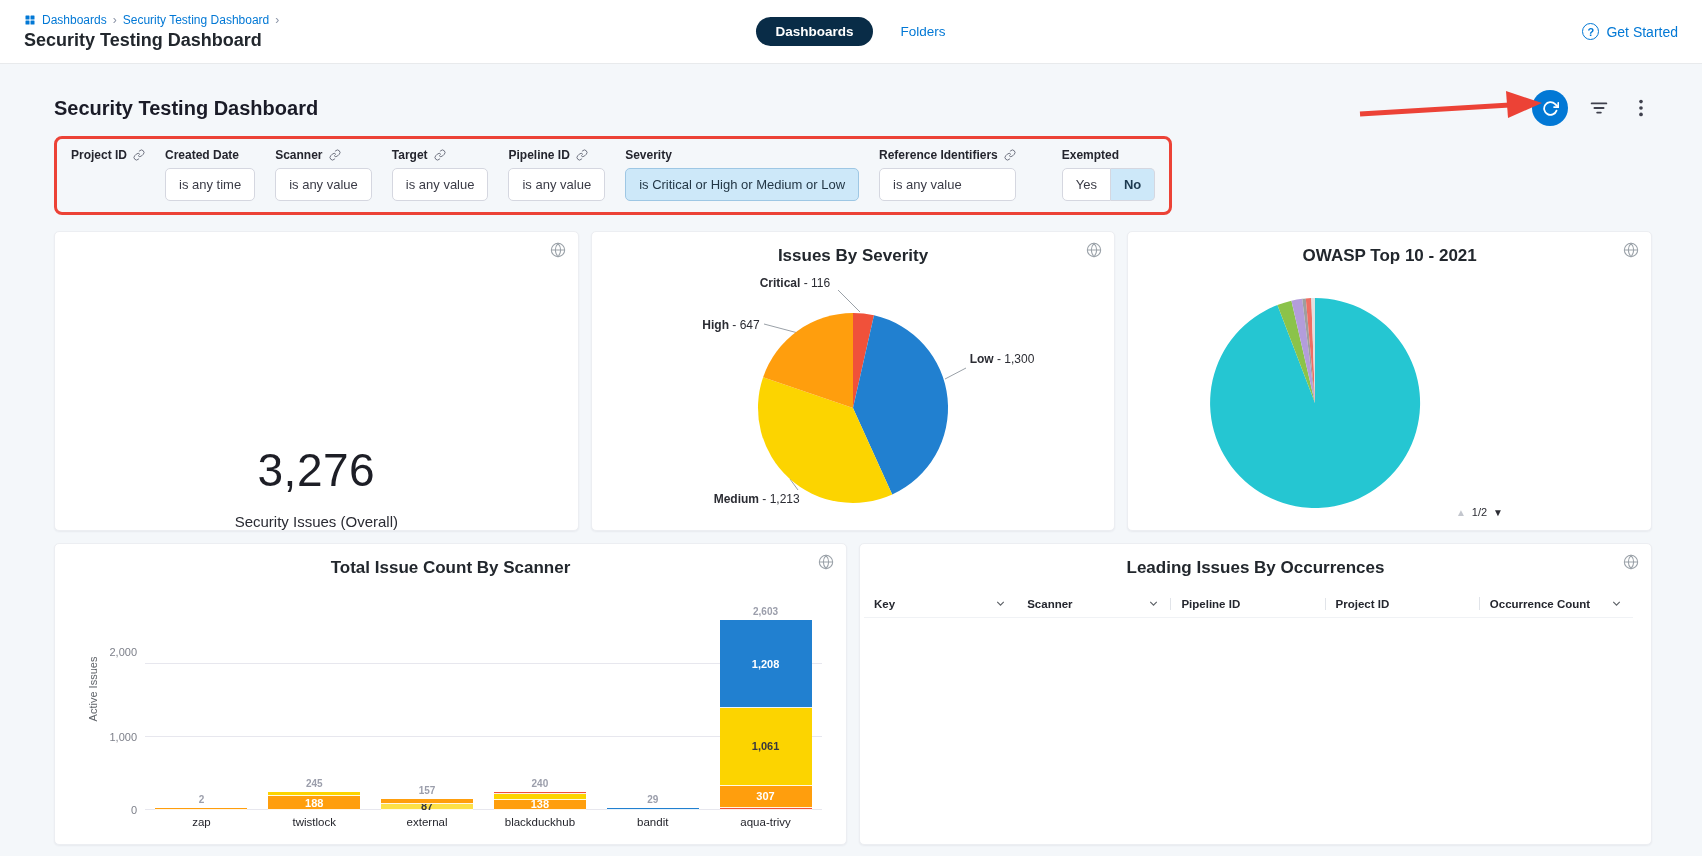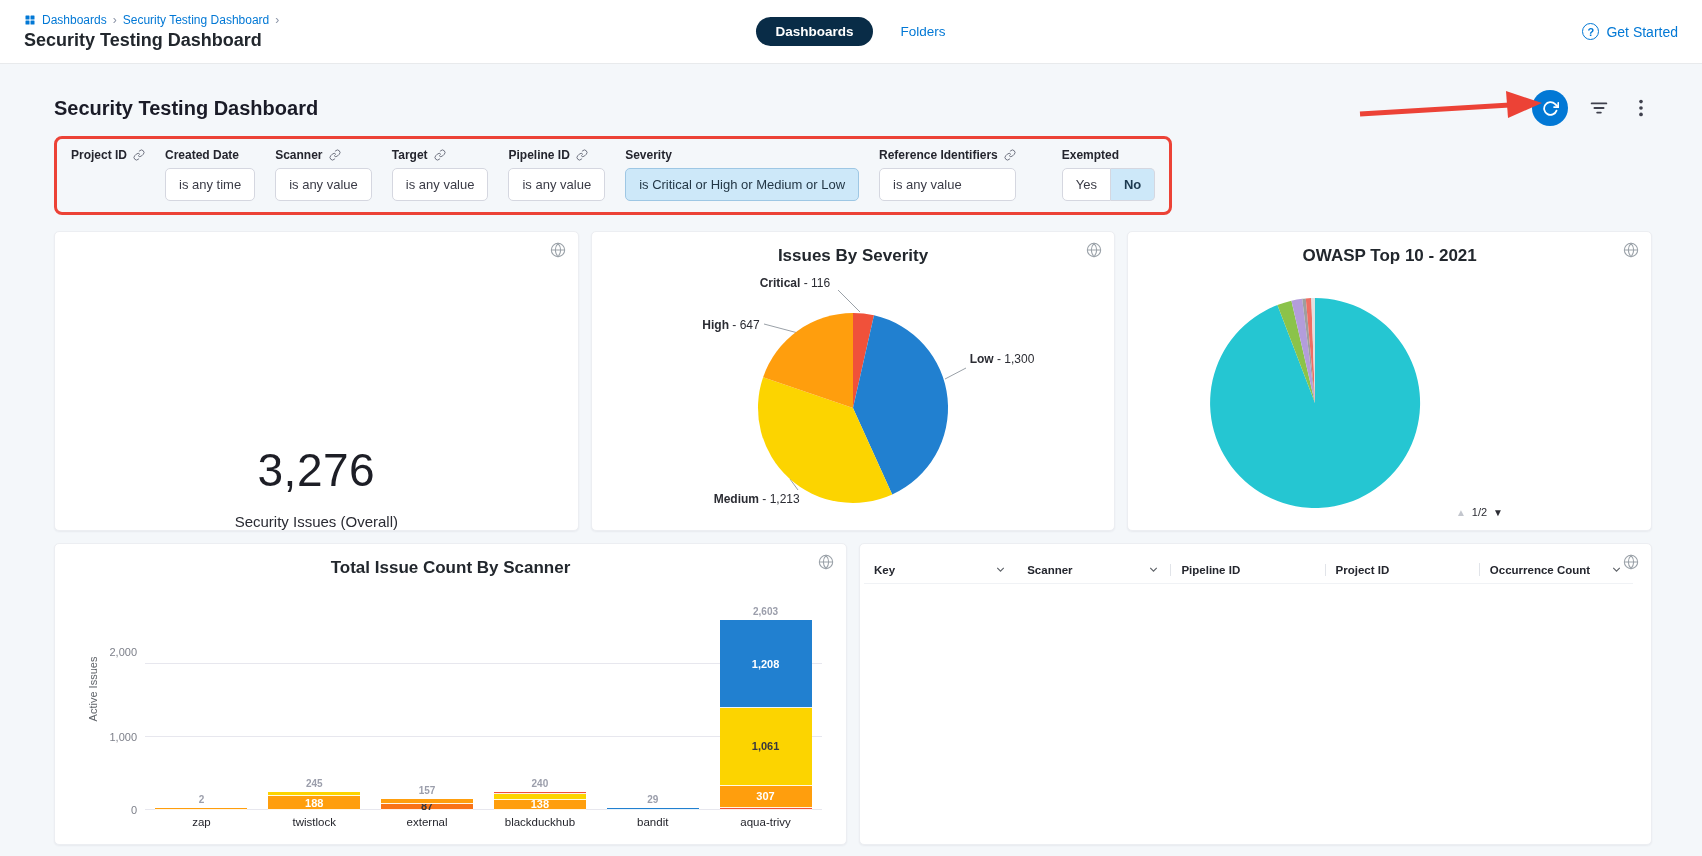--- a/index.html
+++ b/index.html
@@ -305,21 +305,21 @@
               <div class="bar-stack">
                 <div class="bar-seg" style="height: 13.7px; background: rgb(255, 158, 13);">
                   <span class="seg-label" style="color: rgb(255, 255, 255);">188</span>
                 </div>
                 <div class="bar-seg" style="height: 4.2px; background: rgb(252, 212, 0);"></div>
               </div>
             </div>
             <div class="bar-col">
               <div class="bar-total">157</div>
               <div class="bar-stack">
-                <div class="bar-seg" style="height: 6.4px; background: #f97316;">
+                <div class="bar-seg" style="height: 6.4px; background: #fde047;">
                   <span class="seg-label" style="color: rgb(55, 56, 63);">87</span>
                 </div>
                 <div class="bar-seg" style="height: 5.1px; background: rgb(255, 158, 13);"></div>
               </div>
             </div>
             <div class="bar-col">
               <div class="bar-total">240</div>
               <div class="bar-stack">
                 <div class="bar-seg" style="height: 10.1px; background: rgb(255, 158, 13);">
                   <span class="seg-label" style="color: rgb(255, 255, 255);">138</span>
@@ -362,20 +362,21 @@
           <div class="bar-cat">bandit</div>
           <div class="bar-cat">aqua-trivy</div>
         </div>
     </div>
 
     <div class="tile">
       <svg class="globe" viewBox="0 0 24 24">
           <circle cx="12" cy="12" r="10" fill="none" stroke="#9aa1a8" stroke-width="1.6"></circle>
           <path d="M2 12h20M12 2a15.3 15.3 0 0 1 4 10 15.3 15.3 0 0 1-4 10 15.3 15.3 0 0 1-4-10 15.3 15.3 0 0 1 4-10z" fill="none" stroke="#9aa1a8" stroke-width="1.6"></path>
         </svg>
+      <div class="tile-title">Leading Issues By Occurrences</div>
       <div class="tbl-header" id="tbl-header">
           <div class="th">
             <span>Key</span>
             <svg viewBox="0 0 24 24" class="chev">
               <polyline points="6 9 12 15 18 9" fill="none" stroke="#5f6369" stroke-width="2.2"></polyline>
             </svg>
           </div>
           <div class="th">
             <span>Scanner</span>
             <svg viewBox="0 0 24 24" class="chev">

